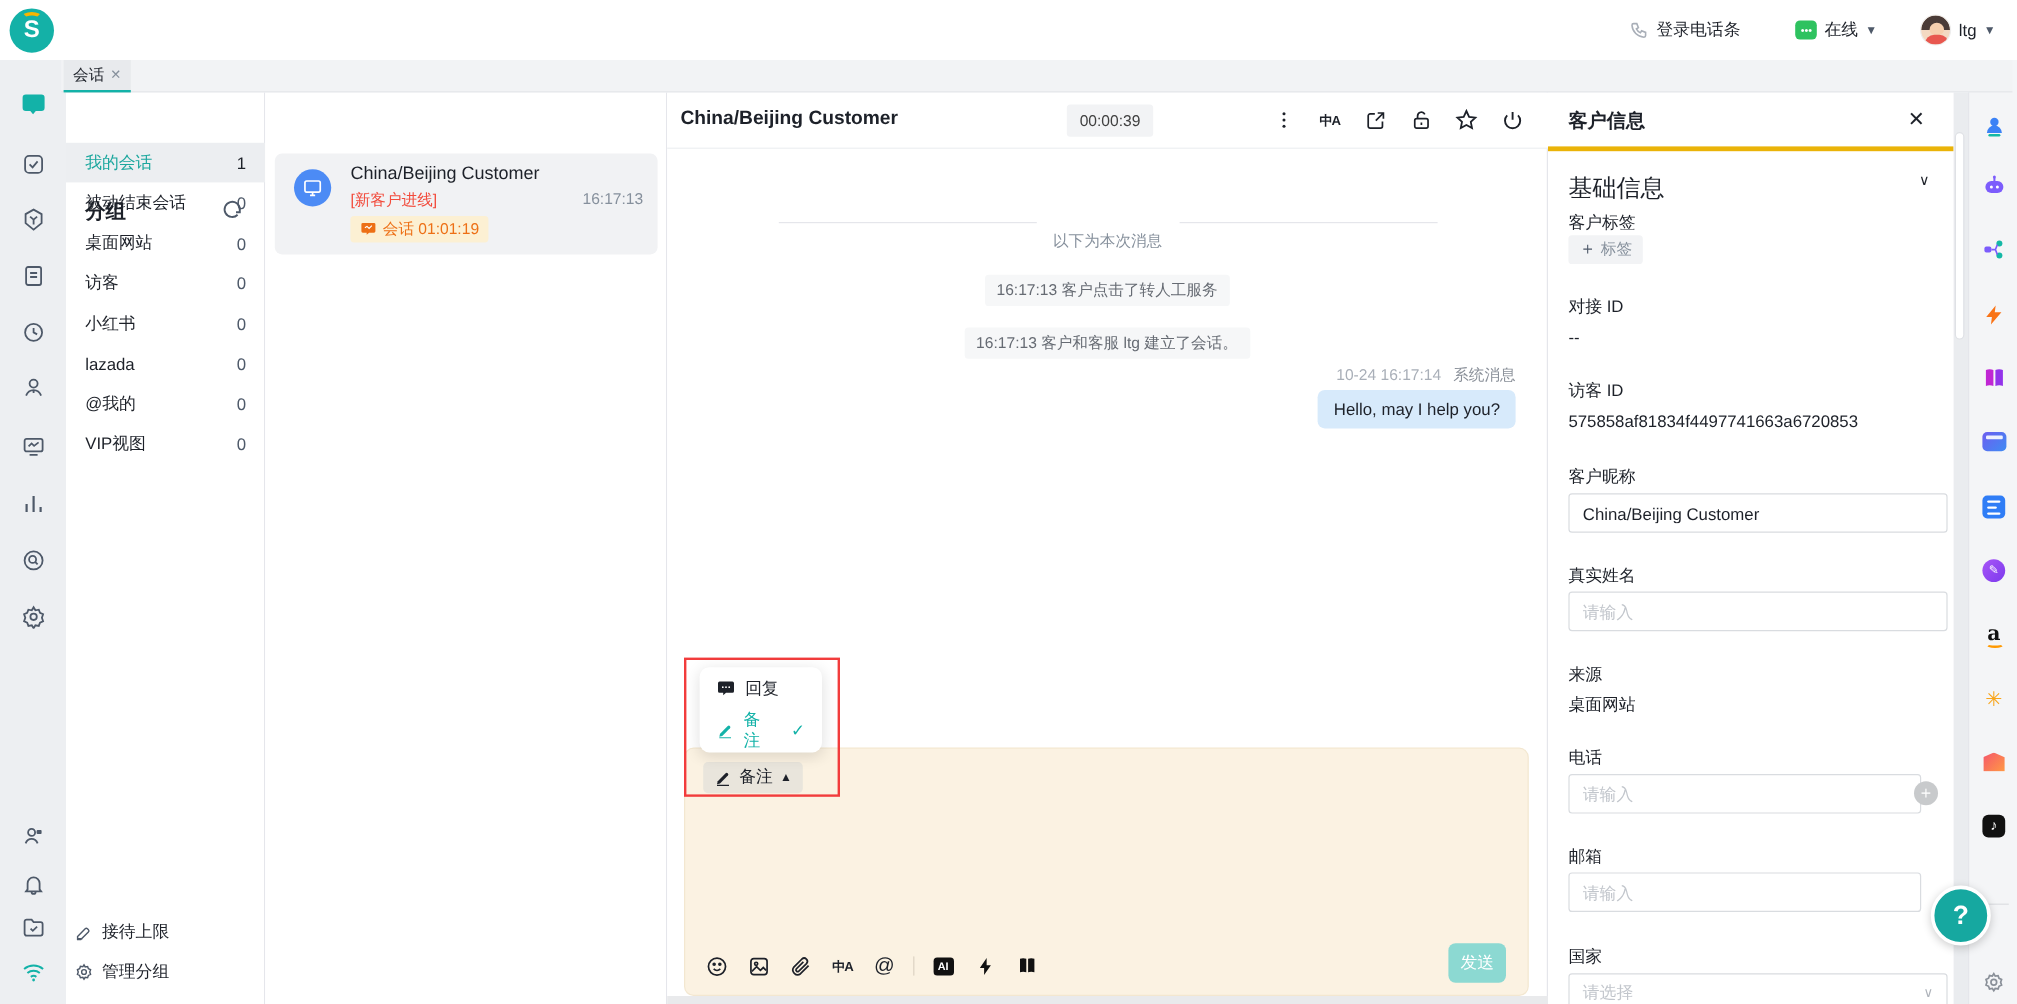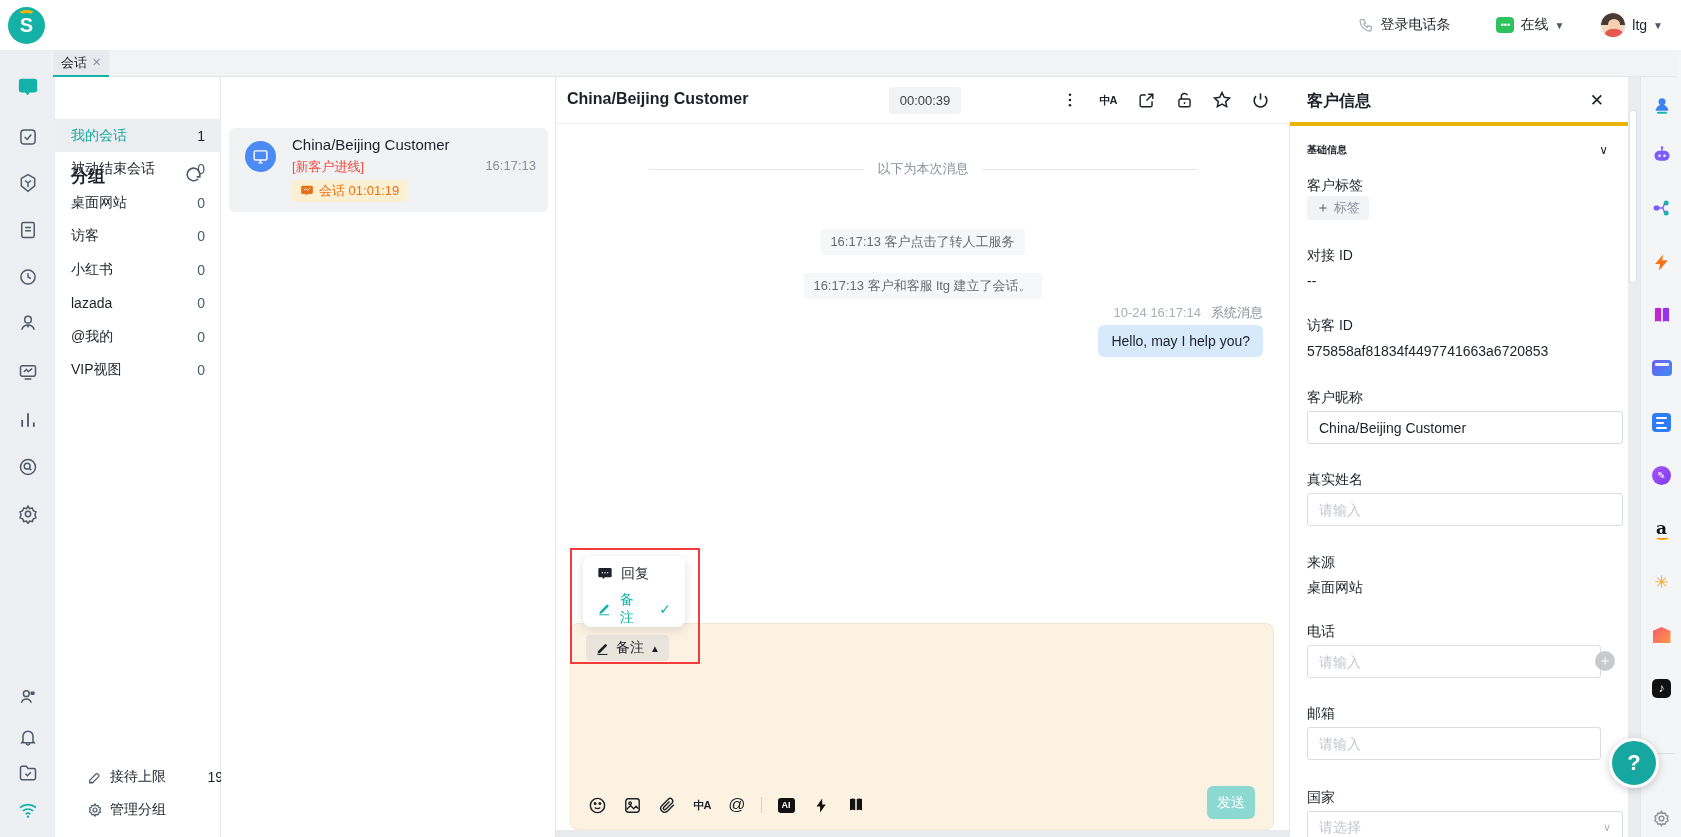--- a/index.html
+++ b/index.html
@@ -31,21 +31,21 @@
   .rail-ic svg { display:block; }
 
   
   .groups { position:absolute; left:55px; top:77px; width:166px; height:760px; background:#fff; border-right:1px solid #e5e6eb; }
   .groups-title { position:absolute; left:16px; top:88px; font-size:17px; font-weight:bold; }
   .groups-refresh { position:absolute; right:16px; top:88px; width:20px; height:20px; color:#4e5969; cursor:pointer; }
   .grp-row { position:absolute; left:0; width:166px; height:33px; display:flex; align-items:center; padding:0 16px; justify-content:space-between; font-size:14px; color:#1d2129; cursor:pointer; }
   .grp-row .cnt { color:#4e5969; }
   .grp-row.active { background:#eceef1; color:#1ca79e; }
   .grp-row.active .cnt { color:#1d2129; }
-  .grp-foot { position:absolute; left:0; width:200px; height:30px; display:flex; align-items:center; padding:0 32px; gap:7px; font-size:14px; color:#1d2129; cursor:pointer; }
+  .grp-foot { position:absolute; left:0; width:200px; height:30px; display:flex; align-items:center; padding:0 7px; gap:7px; font-size:14px; color:#1d2129; cursor:pointer; }
   .grp-foot .fv { margin-left:auto; color:#1d2129; }
   .grp-foot svg { flex:0 0 auto; color:#4e5969; }
 
   
   .convlist { position:absolute; left:221px; top:77px; width:335px; height:760px; background:#fff; border-right:1px solid #e5e6eb; }
   .conv-sort-ic { position:absolute; left:19px; top:94px; color:#1d2129; cursor:pointer; }
   .conv-title { position:absolute; left:44px; top:91px; font-size:17px; font-weight:bold; }
   .conv-order { position:absolute; right:16px; top:95px; font-size:13px; color:#1d2129; display:flex; gap:4px; align-items:center; cursor:pointer; }
   .conv-card { position:absolute; left:8px; top:51px; width:319px; height:84px; background:#f1f2f4; border-radius:6px; cursor:pointer; }
   .conv-avatar { position:absolute; left:16px; top:13px; width:31px; height:31px; border-radius:50%; background:#4c8bf5; display:flex; align-items:center; justify-content:center; color:#fff; }
@@ -57,21 +57,21 @@
   
   .chat { position:absolute; left:556px; top:77px; width:734px; height:760px; background:#fff; border-right:1px solid #e5e6eb; }
   .chat-header { position:absolute; left:0; top:0; width:734px; height:47px; border-bottom:1px solid #edeff2; background:#fff; }
   .chat-title { position:absolute; left:11px; top:13px; font-size:16px; font-weight:bold; }
   .chat-timer { position:absolute; left:333px; top:10px; width:72px; height:27px; background:#f2f3f5; border-radius:3px; display:flex; align-items:center; justify-content:center; font-size:13px; color:#404040; }
   .chat-hicons { position:absolute; right:18px; top:11px; display:flex; gap:14px; align-items:center; color:#1d2129; }
   .chat-hicons .hic { width:24px; height:24px; display:flex; align-items:center; justify-content:center; cursor:pointer; }
 
   .sess-divider { position:absolute; left:0; top:83px; width:734px; display:flex; align-items:center; justify-content:center; gap:14px; }
   .sess-divider .line { width:215px; height:1px; background:#e5e6eb; }
-  .sess-divider .txt { font-size:13px; color:#86909c; }
+  .sess-divider .txt { font-size:13px; color:#86909c;margin-top:32px; }
 
   .sys-chip { position:absolute; left:50%; transform:translateX(-50%); background:#f6f7f8; border-radius:3px; padding:4px 10px; font-size:13px; color:#666b73; white-space:nowrap;margin-top:33px; }
   .msg-meta { position:absolute; right:26px; top:227px; font-size:13px; color:#a9afb8; }
   .msg-meta b { font-weight:normal; color:#8a9099; margin-left:10px; }
   .msg-bubble { position:absolute; right:26px; top:248px; background:#d7eafb; border-radius:6px; padding:8px 13px; font-size:14px; color:#1d2129; }
 
   
   .compose { position:absolute; left:14px; top:546px; width:704px; height:207px; background:#fbf2e2; border:1px solid #f3e7d0; border-radius:8px; }
   .mode-btn { position:absolute; left:15px; top:11px; height:26px; padding:0 9px; background:#e9e5dc; border-radius:4px; display:flex; align-items:center; gap:6px; font-size:14px; color:#1d2129; cursor:pointer; }
   .mode-btn .caret { font-size:10px; color:#1d2129; }
@@ -89,21 +89,21 @@
   .mm-item.note { color:#13b2a8; }
   .mm-item .chk { margin-left:6px; font-weight:bold; }
 
   .chat-bottom-strip { position:absolute; left:0; bottom:0; width:734px; height:7px; background:#e9eaec; }
 
   
   .cust { position:absolute; left:1290px; top:77px; width:338px; height:760px; background:#fff; }
   .cust-header { position:absolute; left:0; top:0; width:338px; height:49px; border-bottom:4px solid #eab308; }
   .cust-title { position:absolute; left:17px; top:14px; font-size:16px; font-weight:bold; }
   .cust-close { position:absolute; right:24px; top:13px; font-size:17px; color:#1d2129; cursor:pointer; }
-  .sec-title { position:absolute; left:17px; top:66px; font-size:10px; font-weight:bold; }
+  .sec-title { position:absolute; left:17px; top:66px; font-size:20px; font-weight:normal; }
   .sec-caret { position:absolute; right:20px; top:66px; font-size:12px; color:#1d2129; cursor:pointer; }
   .f-label { position:absolute; left:17px; font-size:14px; color:#1d2129; }
   .f-value { position:absolute; left:17px; font-size:14px; color:#1d2129; }
   .tag-btn { position:absolute; left:17px; top:119px; height:24px; padding:0 9px; background:#f2f3f5; border-radius:3px; display:flex; align-items:center; gap:4px; font-size:13px; color:#86909c; cursor:pointer; }
   .tag-btn .plus { font-size:14px; color:#4e5969; }
   .f-input { position:absolute; left:17px; width:316px; height:33px; border:1px solid #d9dce0; border-radius:3px; font-size:14px; color:#1d2129; padding:0 11px; font-family:inherit; background:#fff; }
   .f-input::placeholder { color:#c2c6cc; }
   .f-input.short { width:294px; }
   .add-circle { position:absolute; right:13px; width:20px; height:20px; border-radius:50%; background:#c8cacc; color:#fff; font-size:14px; display:flex; align-items:center; justify-content:center; cursor:pointer; }
   .f-select { position:absolute; left:17px; width:316px; height:33px; border:1px solid #d9dce0; border-radius:3px; font-size:14px; color:#c2c6cc; padding:0 11px; display:flex; align-items:center; justify-content:space-between; cursor:pointer; background:#fff; }

